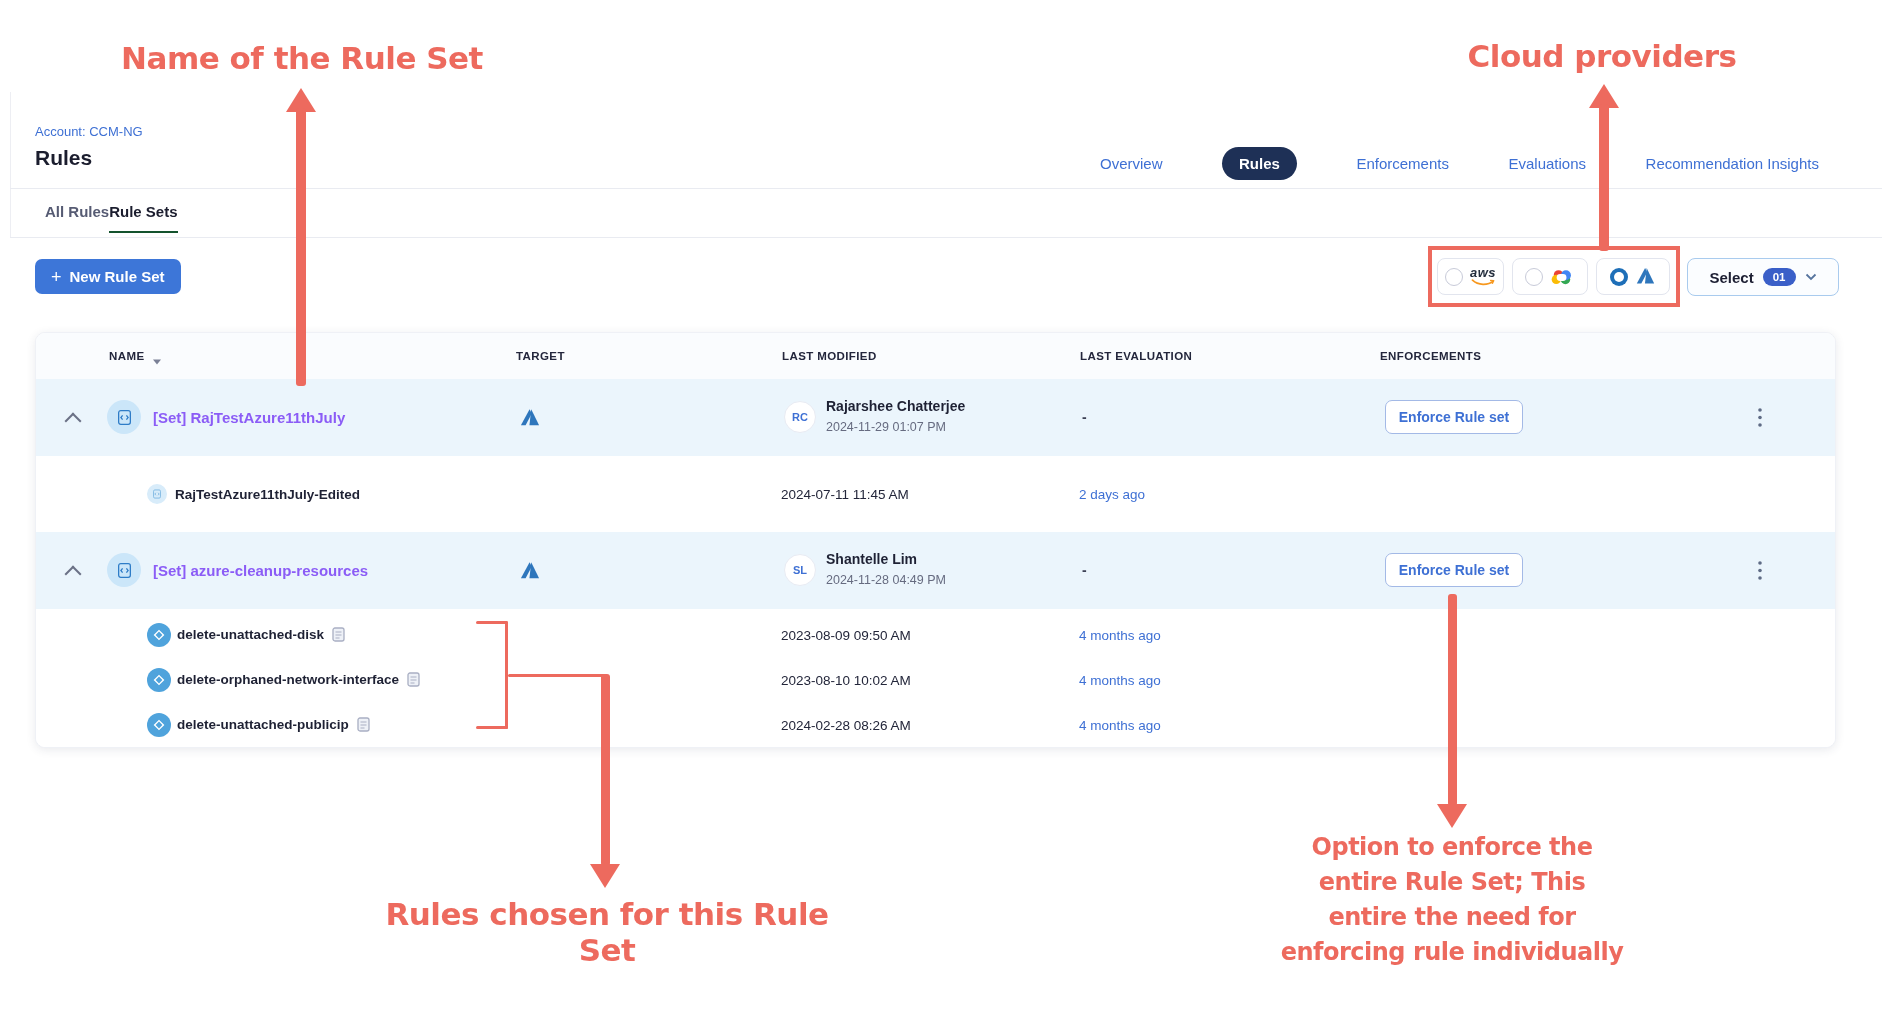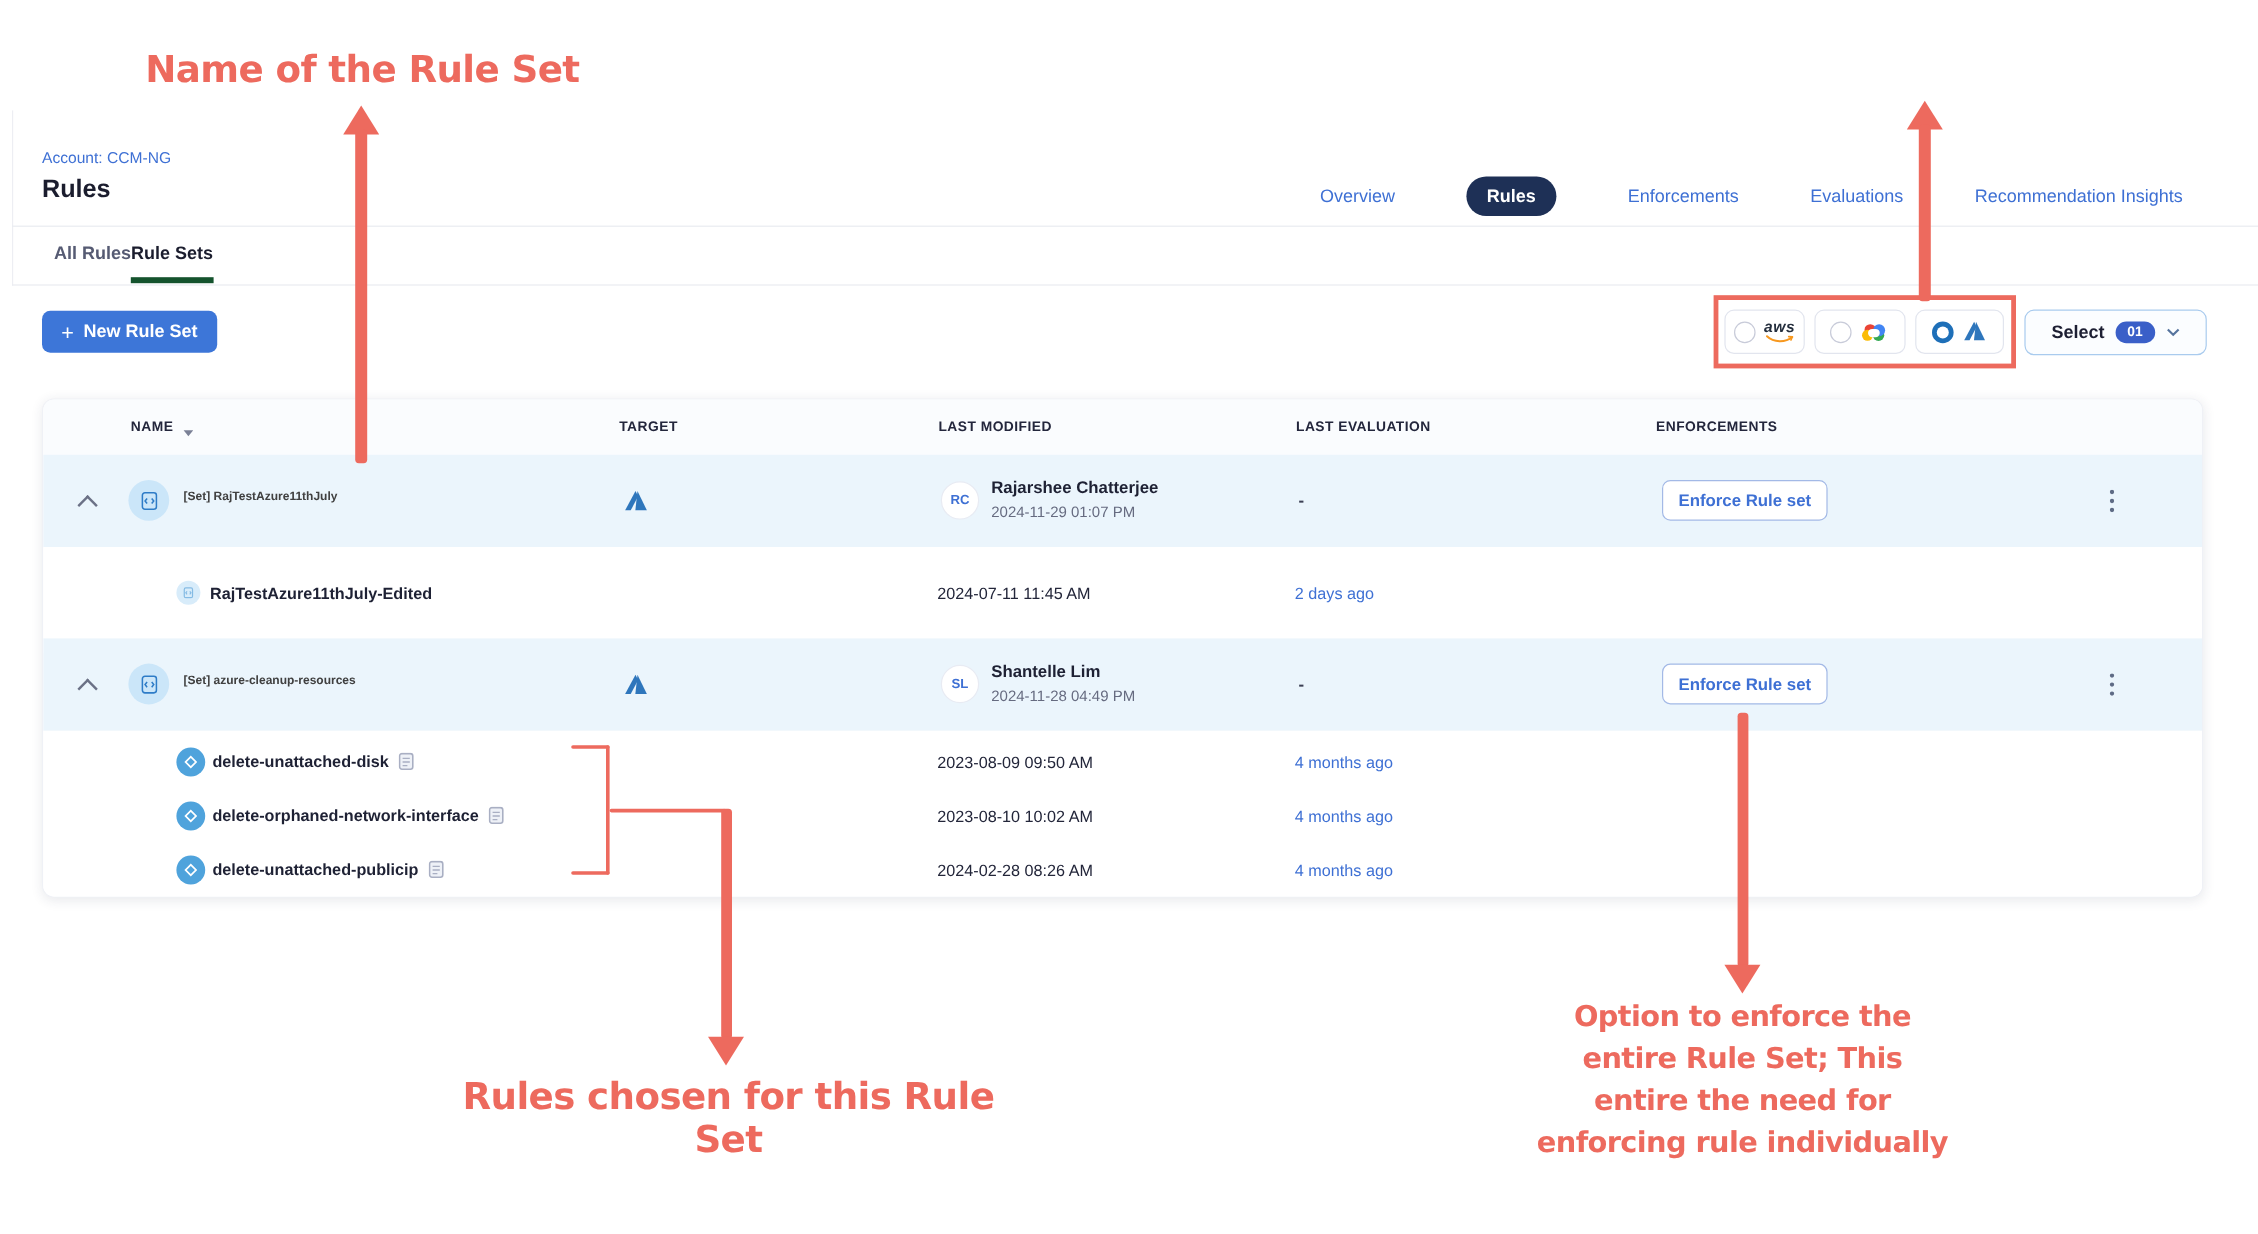--- a/index.html
+++ b/index.html
@@ -12,21 +12,21 @@
   .page-title{left:35px;top:146px;font-size:21px;font-weight:700;color:#1B1D2E;}
   .hdr-divider{left:10px;top:188px;width:1872px;height:1px;background:#E9EBF1;}
   .left-edge{left:10px;top:92px;width:1px;height:146px;background:#EDEEF3;}
   .nav{left:1100px;top:147px;width:719px;display:flex;justify-content:space-between;align-items:center;}
   .nav-link{font-size:15px;font-weight:400;color:#3E70D4;cursor:pointer;}
   .nav-pill{background:#1E3056;color:#fff;padding:8px 17px;border-radius:17px;font-size:15px;font-weight:600;cursor:pointer;}
 
   
   .tabs{left:45px;top:203px;display:flex;justify-content:flex-end;}
   .tab{font-size:15px;font-weight:600;color:#565B73;padding-bottom:11px;cursor:pointer;}
-  .tab.active{color:#1B1D2E;font-weight:700;border-bottom:5px solid #14532d;}
+  .tab.active{color:#1B1D2E;font-weight:700;border-bottom:2px solid #14532d;}
   .tabs-divider{left:10px;top:237px;width:1872px;height:1px;background:#E9EBF1;}
 
   
   .new-btn{left:35px;top:259px;height:35px;background:#3D76D8;border-radius:7px;color:#fff;
            font-size:15px;font-weight:700;display:flex;align-items:center;padding:0 16px;gap:8px;cursor:pointer;}
   .new-btn .plus{font-size:18px;font-weight:400;line-height:1;}
   .search-box{left:1098px;top:258px;width:314px;height:44px;border:1px solid #D8DBE6;border-radius:8px;
               display:flex;align-items:center;padding:0 12px;gap:9px;background:#fff;box-sizing:border-box;}
   .search-box input{border:none;outline:none;font-size:15px;color:#333;width:100%;background:transparent;
                     font-family:"Liberation Sans",sans-serif;}
@@ -49,21 +49,21 @@
   .card{left:35px;top:332px;width:1801px;height:416px;background:#fff;border-radius:10px;
         box-shadow:0 2px 10px rgba(40,50,80,0.10);border:1px solid #EFF1F6;overflow:hidden;box-sizing:border-box;}
   .thead{position:absolute;top:0;left:0;height:46px;width:100%;background:#FAFCFE;}
   .col{position:absolute;top:0;line-height:46px;font-size:11.5px;font-weight:700;color:#23263C;letter-spacing:0.4px;}
   .grow{position:absolute;left:0;width:100%;background:#EBF5FC;}
   .wrow{position:absolute;left:0;width:100%;background:#fff;}
   .chev{position:absolute;width:10px;height:10px;border-left:2px solid #6B7186;border-top:2px solid #6B7186;
         transform:rotate(45deg);cursor:pointer;}
   .set-ic{position:absolute;width:34px;height:34px;border-radius:50%;background:#CBE6F9;display:flex;
           align-items:center;justify-content:center;}
-  .set-name{position:absolute;font-size:10px;font-weight:700;color:#404040;}
+  .set-name{position:absolute;font-size:15px;font-weight:700;color:#8b5cf6;}
   .owner-name{position:absolute;font-size:14px;font-weight:700;color:#1E2134;}
   .owner-date{position:absolute;font-size:12.5px;color:#666B80;}
   .avatar{position:absolute;width:32px;height:32px;border-radius:50%;background:#fff;border:1.5px solid #E8EBF3;
           display:flex;align-items:center;justify-content:center;font-size:11px;font-weight:700;color:#3E70D4;box-sizing:border-box;}
   .dash{position:absolute;font-size:14px;font-weight:700;color:#3C4054;}
   .enforce-btn{position:absolute;left:1349px;width:138px;height:34px;border:1.5px solid #A3B9E6;border-radius:7px;
                background:#fff;color:#3E70D4;font-size:14px;font-weight:700;display:flex;align-items:center;
                justify-content:center;cursor:pointer;box-sizing:border-box;font-family:"Liberation Sans",sans-serif;}
   .kebab{position:absolute;left:1722px;cursor:pointer;}
   .mini-ic{position:absolute;width:20px;height:20px;border-radius:50%;background:#D8ECFA;display:flex;
@@ -307,20 +307,21 @@
         <span class="cell-date" style="top:15px;">2024-02-28 08:26 AM</span>
         <span class="cell-eval" style="top:15px;">4 months ago</span>
       </div>
     </div>
   </div>
 
   <div class="ann-text ann-name">Name of the Rule Set</div>
   <div class="head-up" style="left:286px;top:88px;"></div>
   <div class="ar" style="left:296px;top:108px;width:10px;height:278px;"></div>
 
+  <div class="ann-text ann-cloud">Cloud providers</div>
   <div class="head-up" style="left:1589px;top:84px;"></div>
   <div class="ar" style="left:1599px;top:104px;width:10px;height:147px;"></div>
 
   <div class="ar" style="left:476px;top:621px;width:32px;height:3px;"></div>
   <div class="ar" style="left:505px;top:621px;width:3px;height:108px;"></div>
   <div class="ar" style="left:476px;top:726px;width:32px;height:3px;"></div>
   <div class="ar" style="left:508px;top:674px;width:97px;height:3px;"></div>
   <div class="ar" style="left:601px;top:674px;width:9px;height:192px;"></div>
   <div class="head-down" style="left:590px;top:864px;"></div>
   <div class="ann-text ann-rules">Rules chosen for this Rule Set</div>

